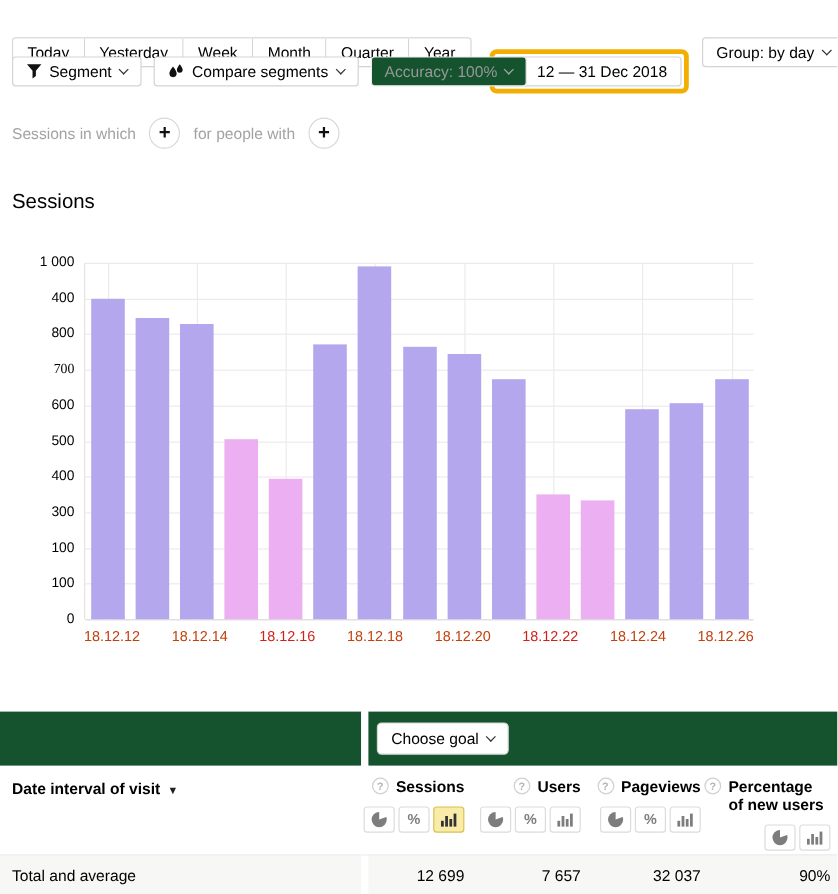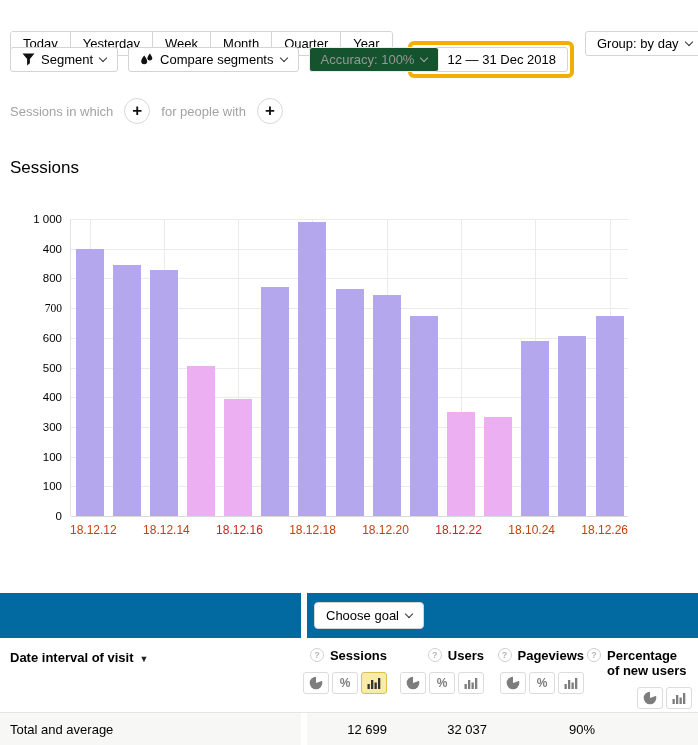--- a/index.html
+++ b/index.html
@@ -63,21 +63,21 @@
   .x-labels { position:absolute; top:100%; margin-top:7px; left:70px; right:0; display:flex; }
   .x-lab { flex:1; text-align:center; font-size:12px; color:#c2410c; white-space:nowrap; }
   .x-lab.red { color:#d0221b; }
   
   .table-section { position:absolute; left:0; top:593px; bottom:0; width:698px; font-size:13px; }
   .trow { display:flex; width:100%; }
   .cell-left { width:301px; }
   .cell-gap { width:6px; background:#fff; }
   .cell-right { flex:1; }
   .goal-row { height:45px; }
-  .goal-row .cell-left, .goal-row .cell-right { background:#0369a1; }
+  .goal-row .cell-left, .goal-row .cell-right { background:#14532d; }
   .goal-row .cell-right { display:flex; align-items:center; }
   .choose-goal { margin-left:7px; height:27px; border-radius:4px; }
   .header-row { height:74px; background:#fff; }
   .header-row .cell-left { padding:12px 0 0 10px; font-weight:bold; }
   .sort-arrow { font-size:9px; color:#222; margin-left:6px; }
   .metric-columns { display:flex; padding-top:10px; }
   .mcol { display:flex; flex-direction:column; align-items:flex-end; padding-right:3px; }
   .mcol-head { display:flex; align-items:flex-start; gap:6px; font-weight:bold; line-height:15px; }
   .mcol-head .mlabel { text-align:left; }
   .help-icon {
@@ -261,21 +261,21 @@
         <div class="x-lab">18.12.14</div>
         <div class="x-lab"></div>
         <div class="x-lab red">18.12.16</div>
         <div class="x-lab"></div>
         <div class="x-lab">18.12.18</div>
         <div class="x-lab"></div>
         <div class="x-lab">18.12.20</div>
         <div class="x-lab"></div>
         <div class="x-lab red">18.12.22</div>
         <div class="x-lab"></div>
-        <div class="x-lab">18.10.24</div>
+        <div class="x-lab">18.12.24</div>
         <div class="x-lab"></div>
         <div class="x-lab">18.12.26</div>
       </div>
   </div>
 
   <div class="table-section">
     <div class="trow goal-row">
       <div class="cell-left"></div>
       <div class="cell-gap"></div>
       <div class="cell-right">
@@ -396,19 +396,20 @@
               </button>
             </div>
           </div>
         </div>
     </div>
     <div class="trow total-row">
       <div class="cell-left">Total and average</div>
       <div class="cell-gap"></div>
       <div class="cell-right total-values">
           <div class="tval" style="width: 83px;">12 699</div>
+          <div class="tval" style="width: 97px;">7 657</div>
           <div class="tval" style="width: 100px;">32 037</div>
           <div class="tval" style="width: 108px;">90%</div>
         </div>
     </div>
   </div>
 
 </div>
 
 </body></html>

